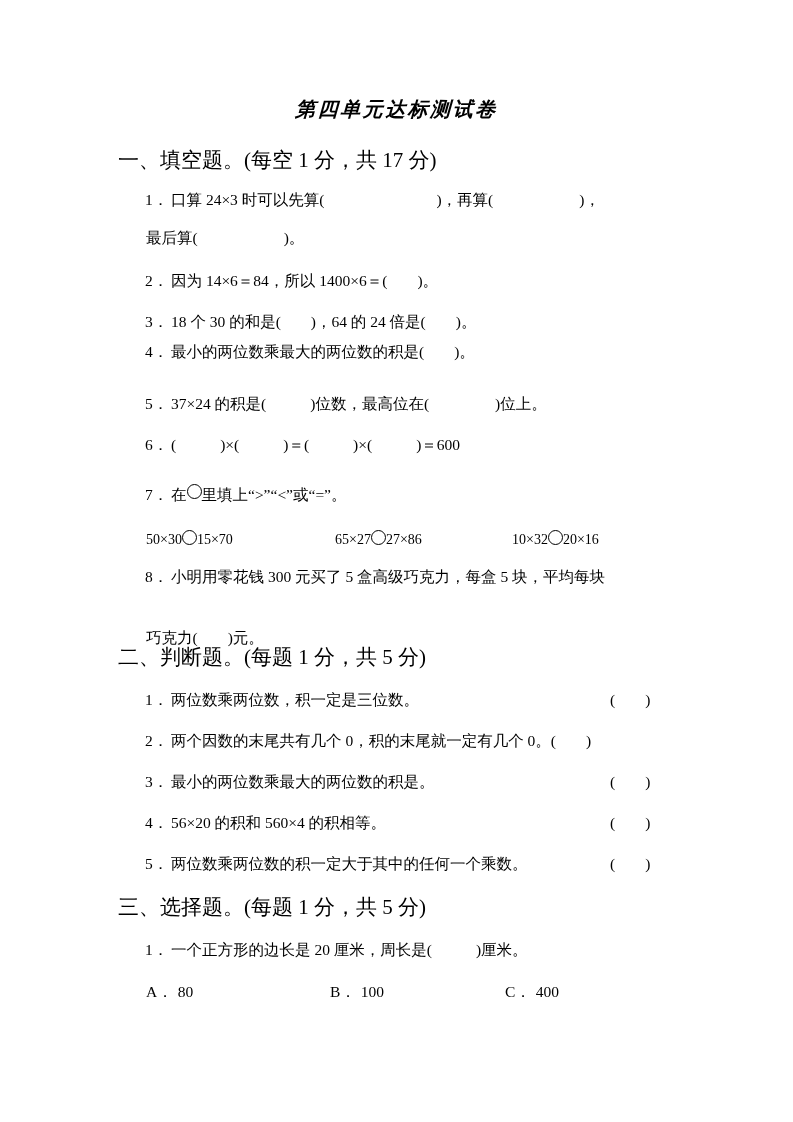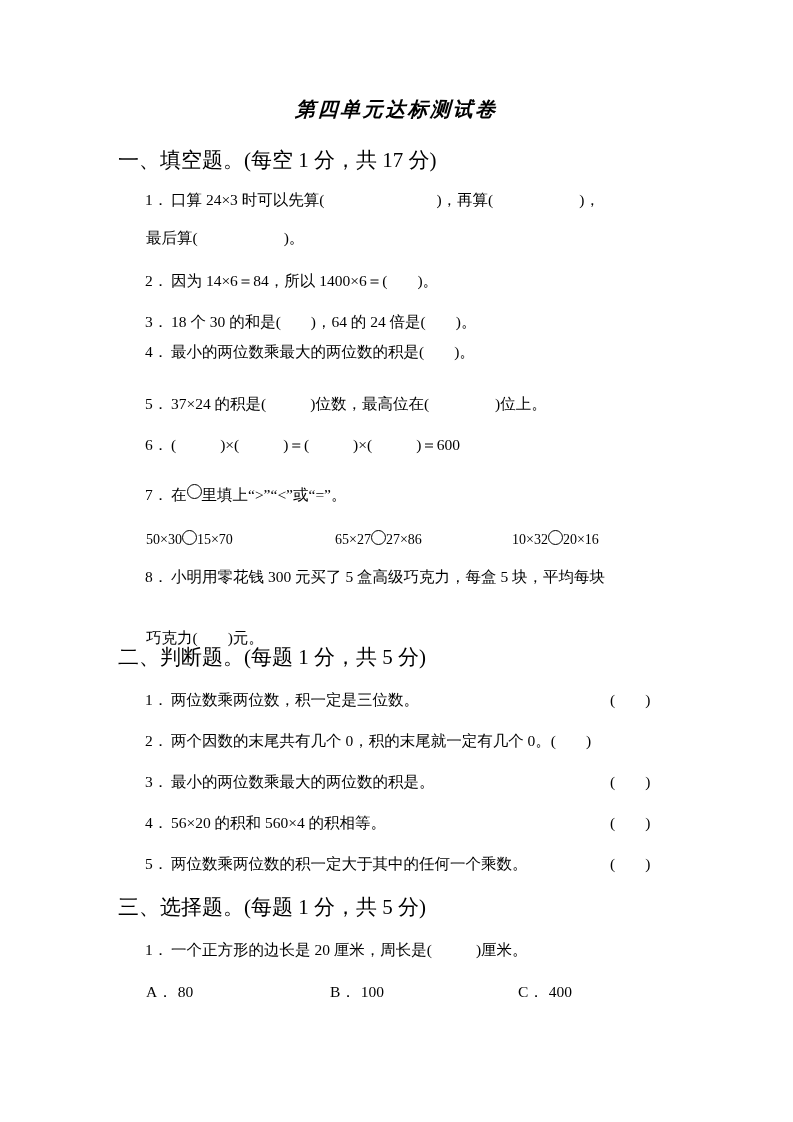--- a/index.html
+++ b/index.html
@@ -207,17 +207,17 @@
   <div class="qrow" style="top:940px;">
     <span class="qnum">1．</span><span>一个正方形的边长是 20 厘米，周长是(</span><span class="gap-m"></span><span>)厘米。</span>
   </div>
 
   <div class="opt" style="left:146px; top:982px;">
     <span class="letter">A．</span><span class="sp"></span><span>80</span>
   </div>
   <div class="opt" style="left:330px; top:982px;">
     <span class="letter">B．</span><span class="sp"></span><span>100</span>
   </div>
-  <div class="opt" style="left:518px; top:982px;">
+  <div class="opt" style="left:505px; top:982px;">
     <span class="letter">C．</span><span class="sp"></span><span>400</span>
   </div>
 
 </div>
 
 </body></html>

